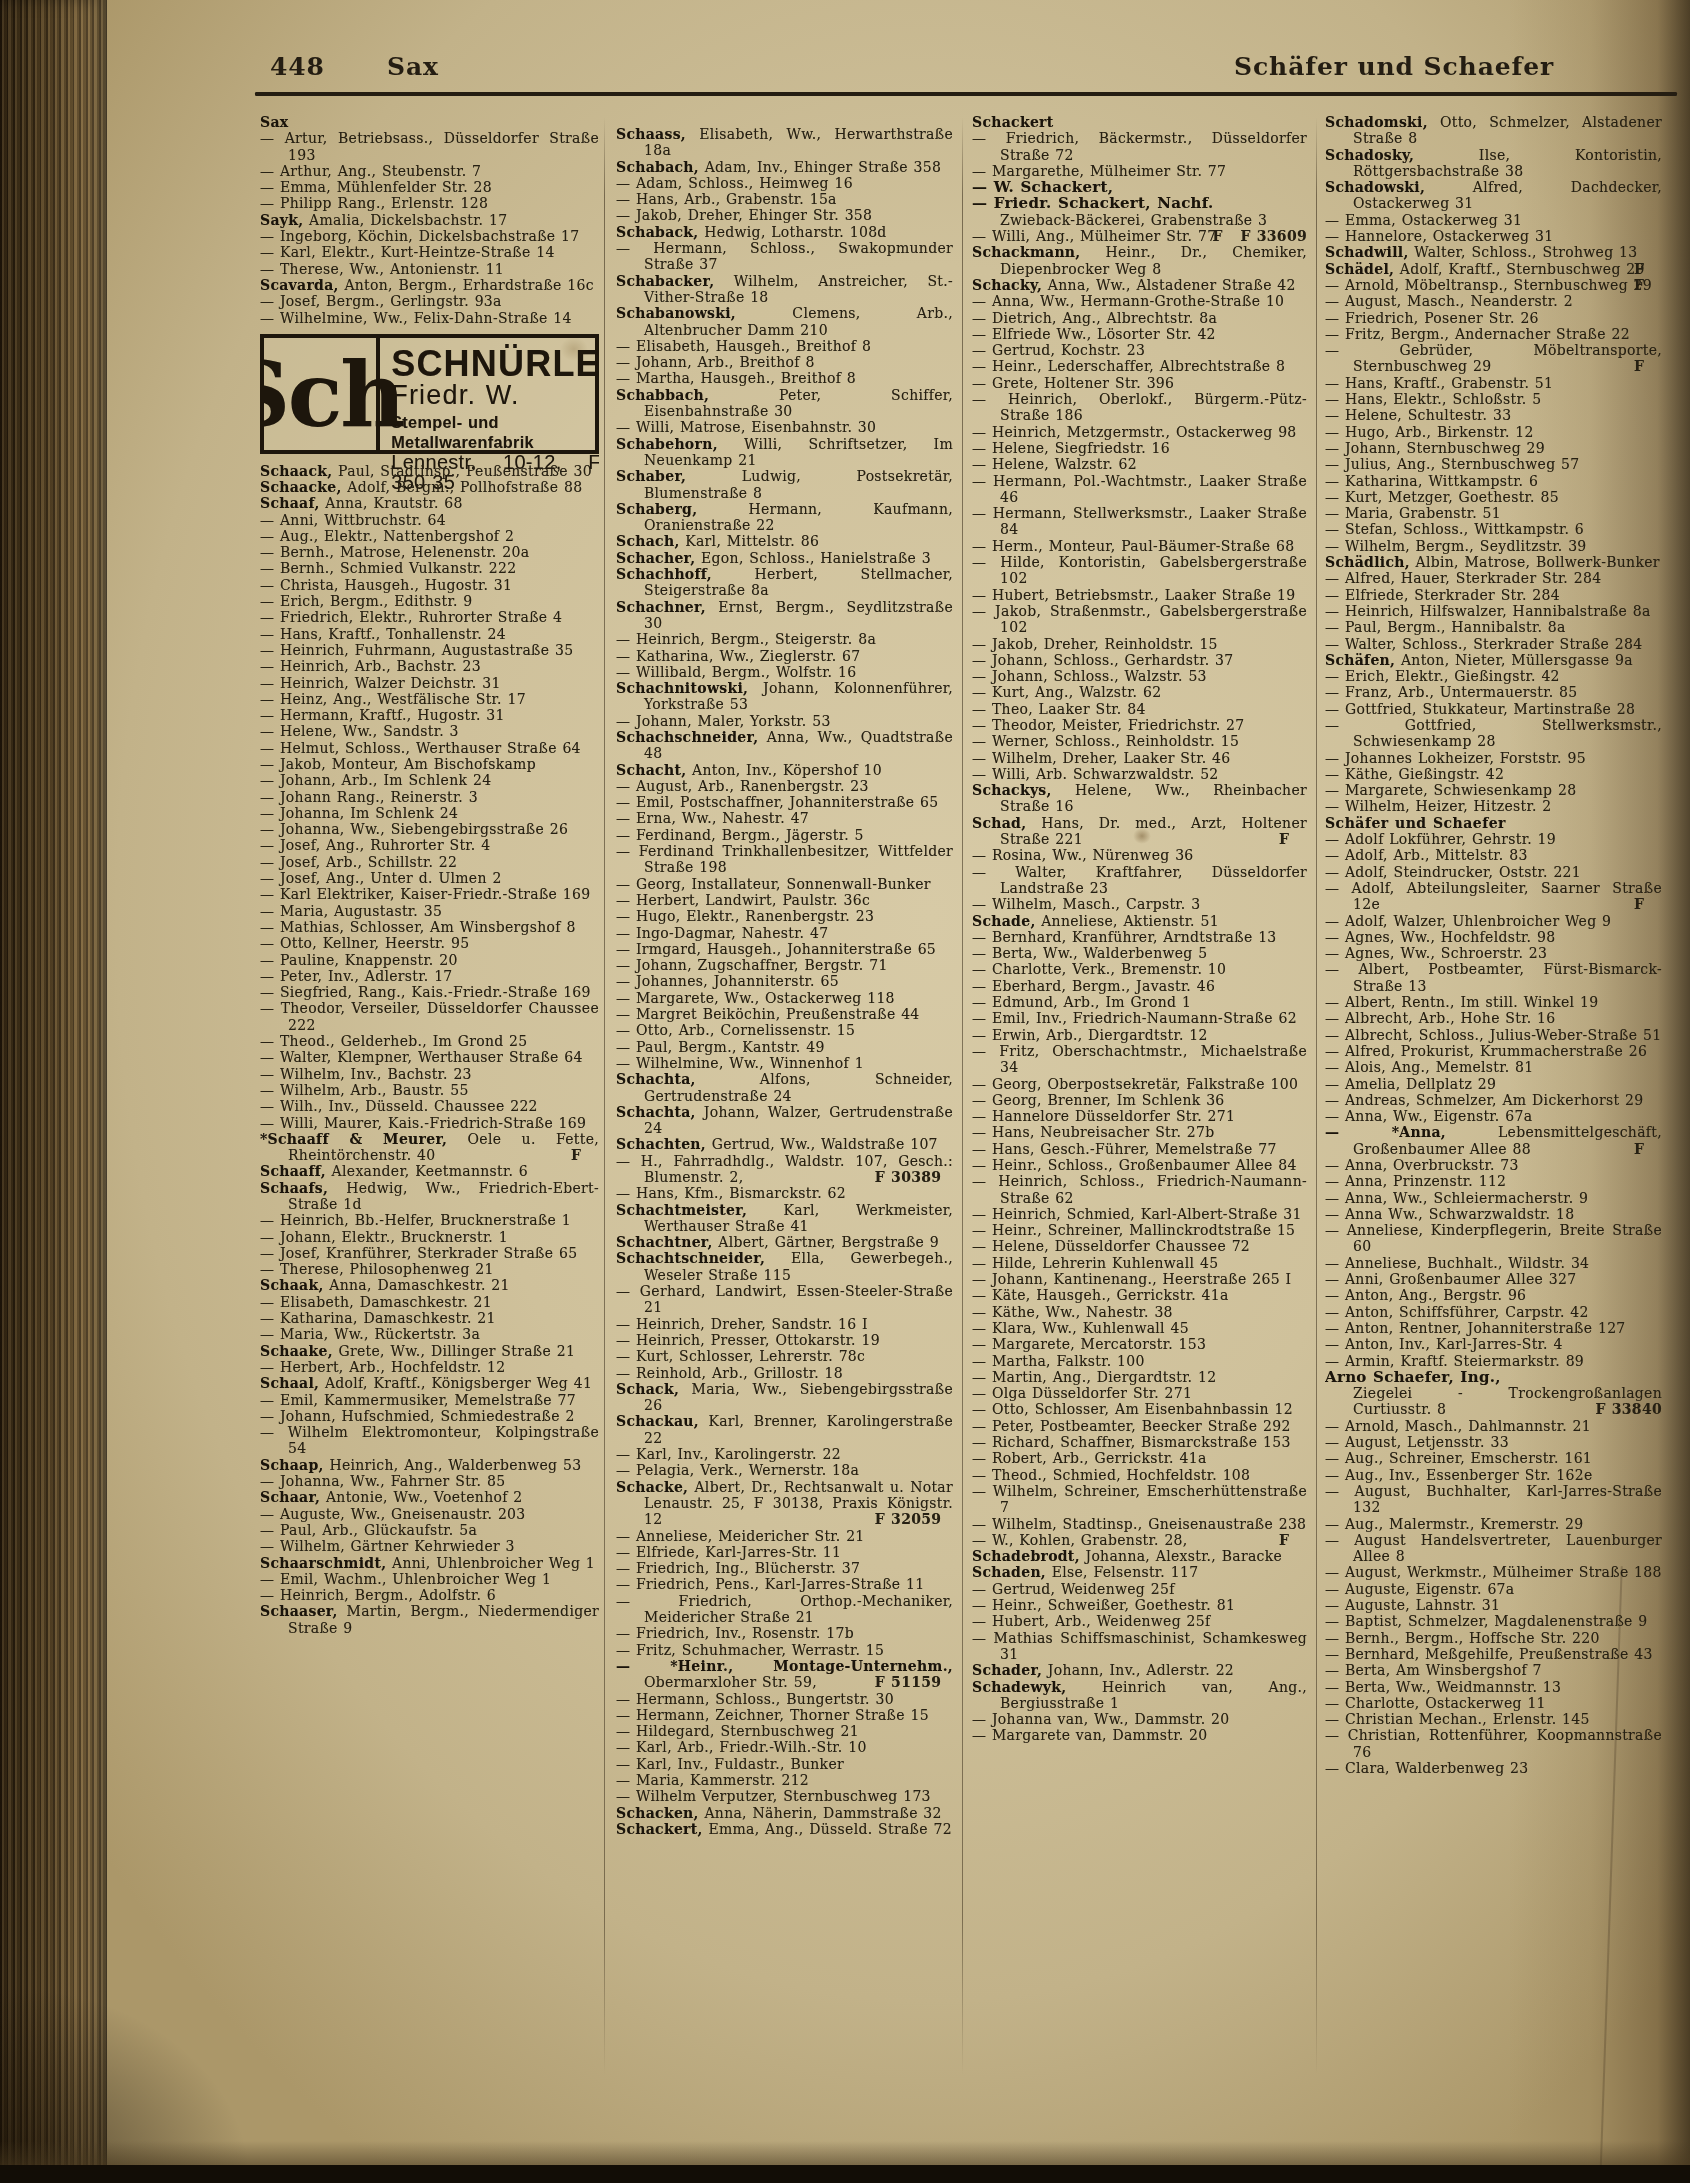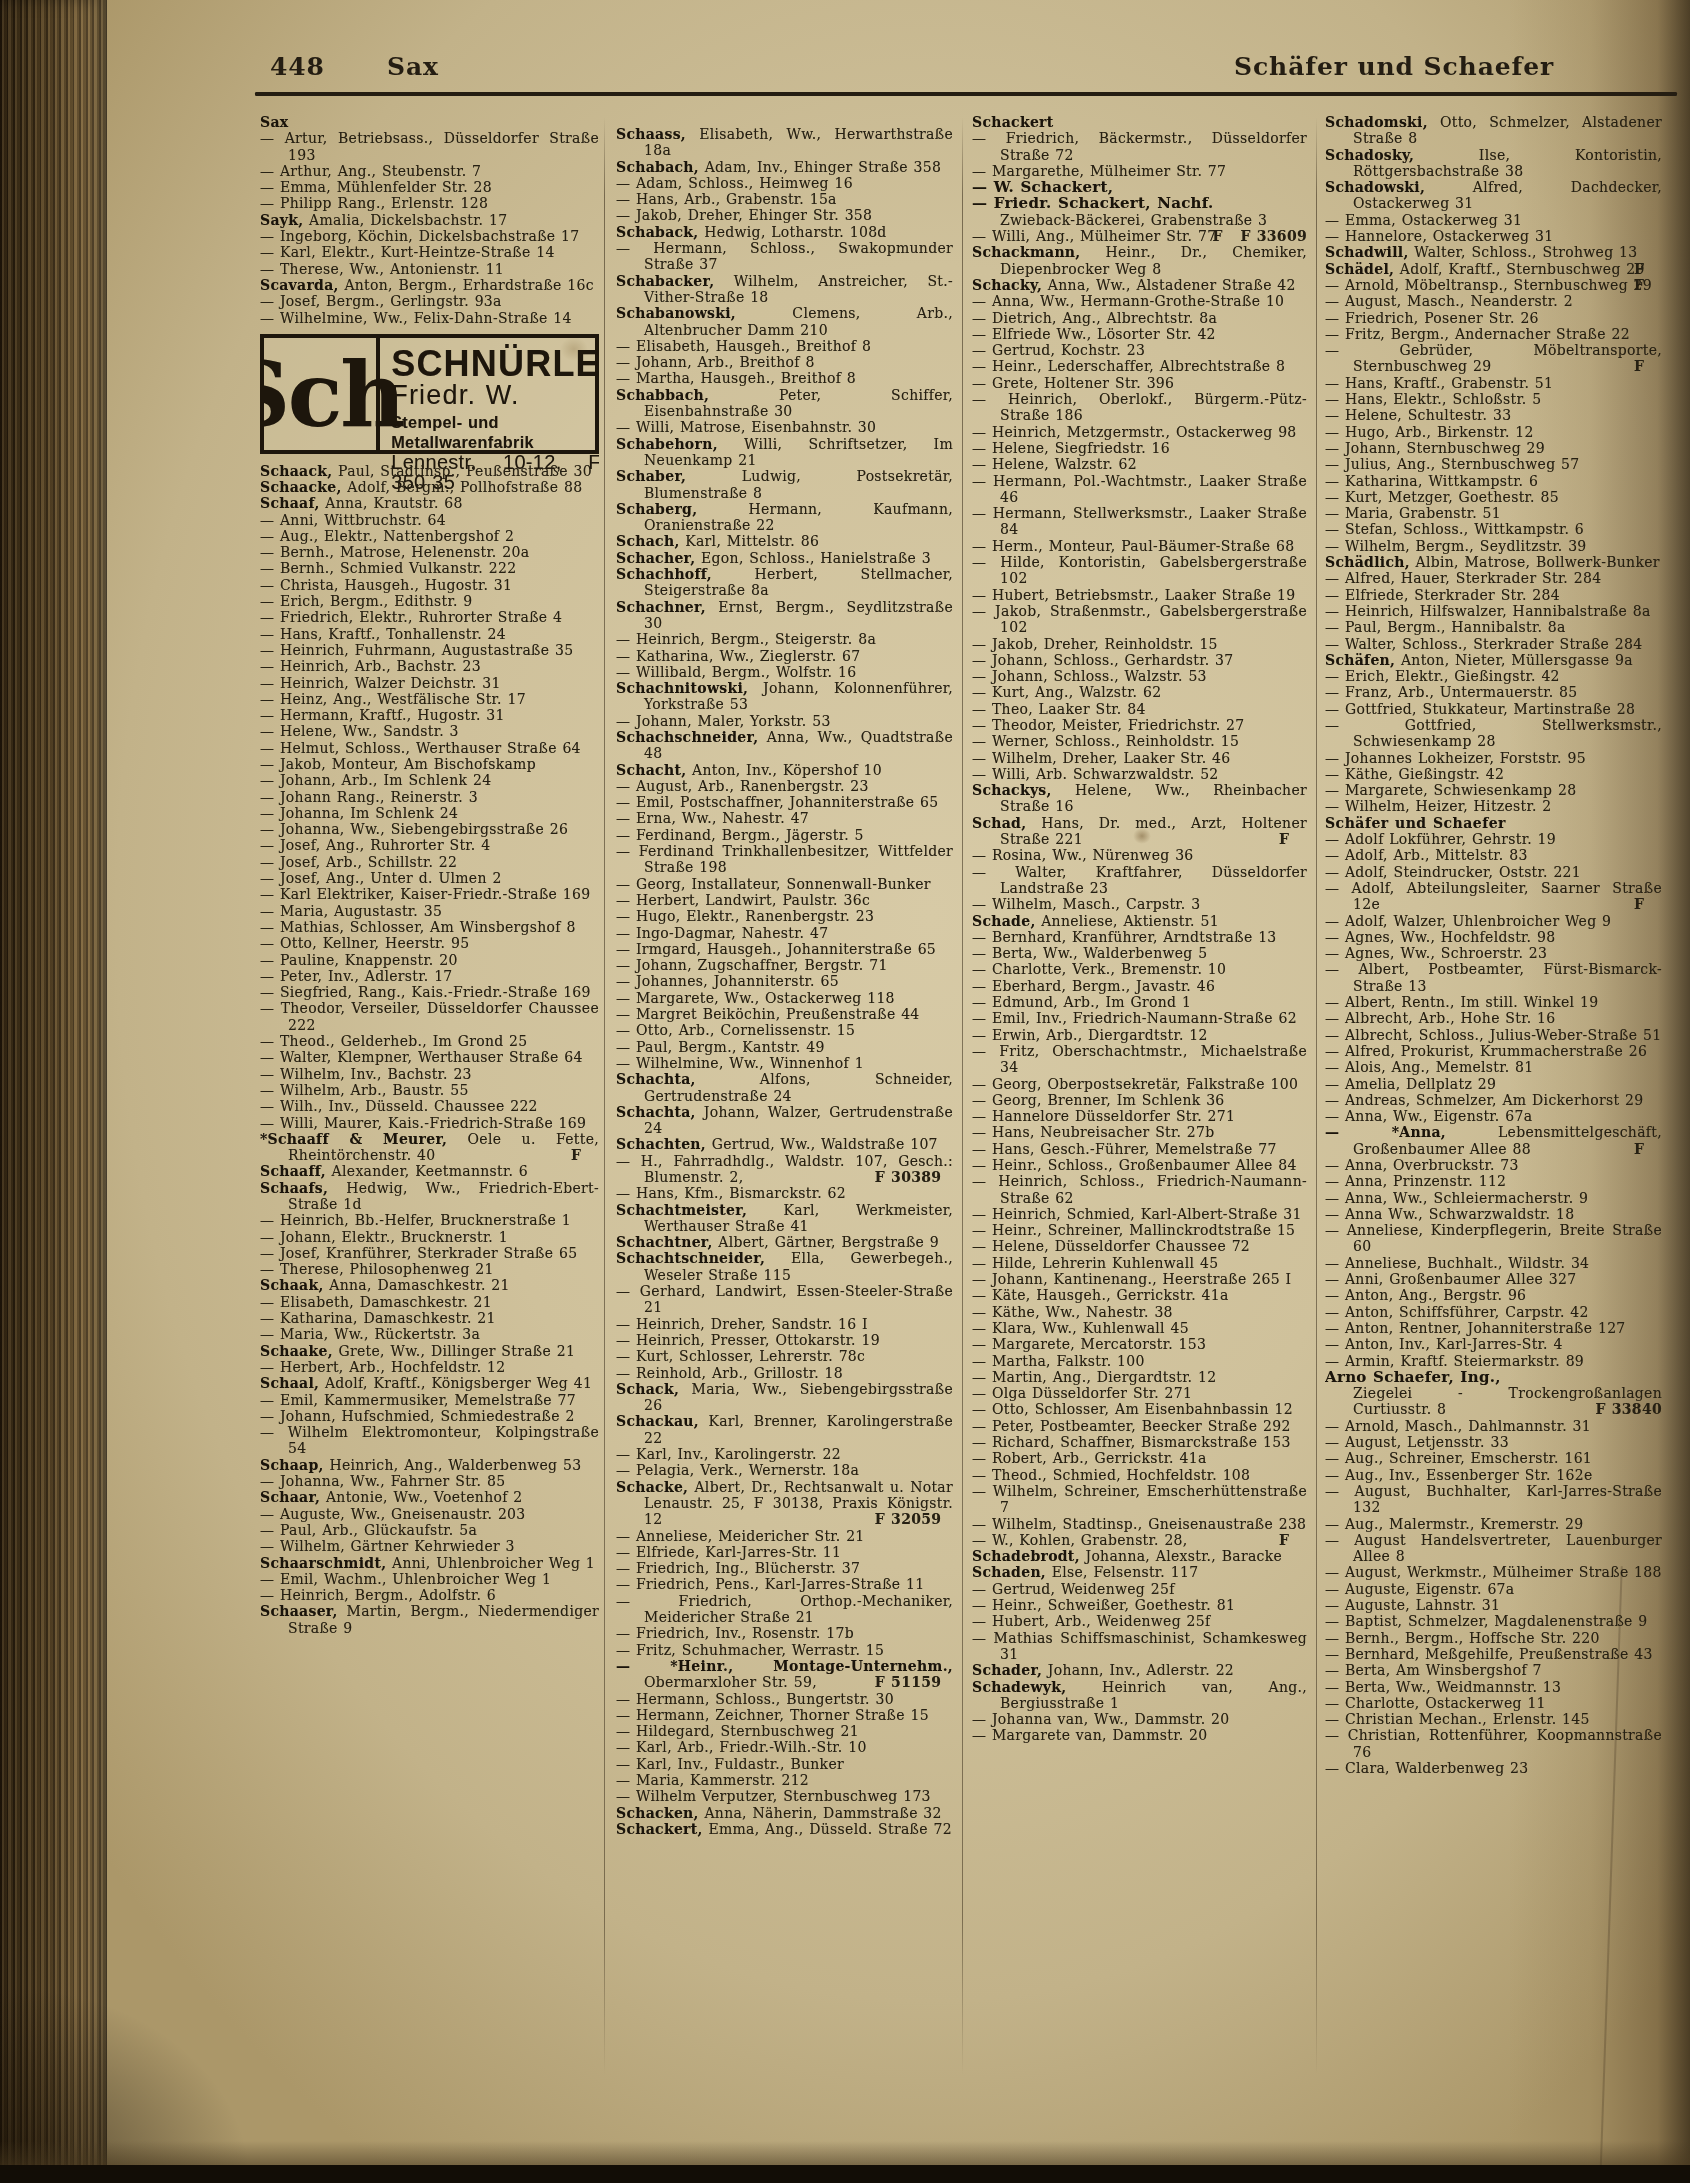--- a/index.html
+++ b/index.html
@@ -422,21 +422,21 @@
         <div class="entry">— Anneliese, Kinderpflegerin, Breite Straße 60</div>
         <div class="entry">— Anneliese, Buchhalt., Wildstr. 34</div>
         <div class="entry">— Anni, Großenbaumer Allee 327</div>
         <div class="entry">— Anton, Ang., Bergstr. 96</div>
         <div class="entry">— Anton, Schiffsführer, Carpstr. 42</div>
         <div class="entry">— Anton, Rentner, Johanniterstraße 127</div>
         <div class="entry">— Anton, Inv., Karl-Jarres-Str. 4</div>
         <div class="entry">— Armin, Kraftf. Steiermarkstr. 89</div>
         <div class="entry biz"><b>Arno Schaefer, Ing.,</b></div>
         <div class="entry cont">Ziegelei - Trockengroßanlagen Curtiusstr. 8<span class="fmark">F 33840</span></div>
-        <div class="entry">— Arnold, Masch., Dahlmannstr. 31</div>
+        <div class="entry">— Arnold, Masch., Dahlmannstr. 21</div>
         <div class="entry">— August, Letjensstr. 33</div>
         <div class="entry">— Aug., Schreiner, Emscherstr. 161</div>
         <div class="entry">— Aug., Inv., Essenberger Str. 162e</div>
         <div class="entry">— August, Buchhalter, Karl-Jarres-Straße 132</div>
         <div class="entry">— Aug., Malermstr., Kremerstr. 29</div>
         <div class="entry">— August Handelsvertreter, Lauenburger Allee 8</div>
         <div class="entry">— August, Werkmstr., Mülheimer Straße 188</div>
         <div class="entry">— Auguste, Eigenstr. 67a</div>
         <div class="entry">— Auguste, Lahnstr. 31</div>
         <div class="entry">— Baptist, Schmelzer, Magdalenenstraße 9</div>

